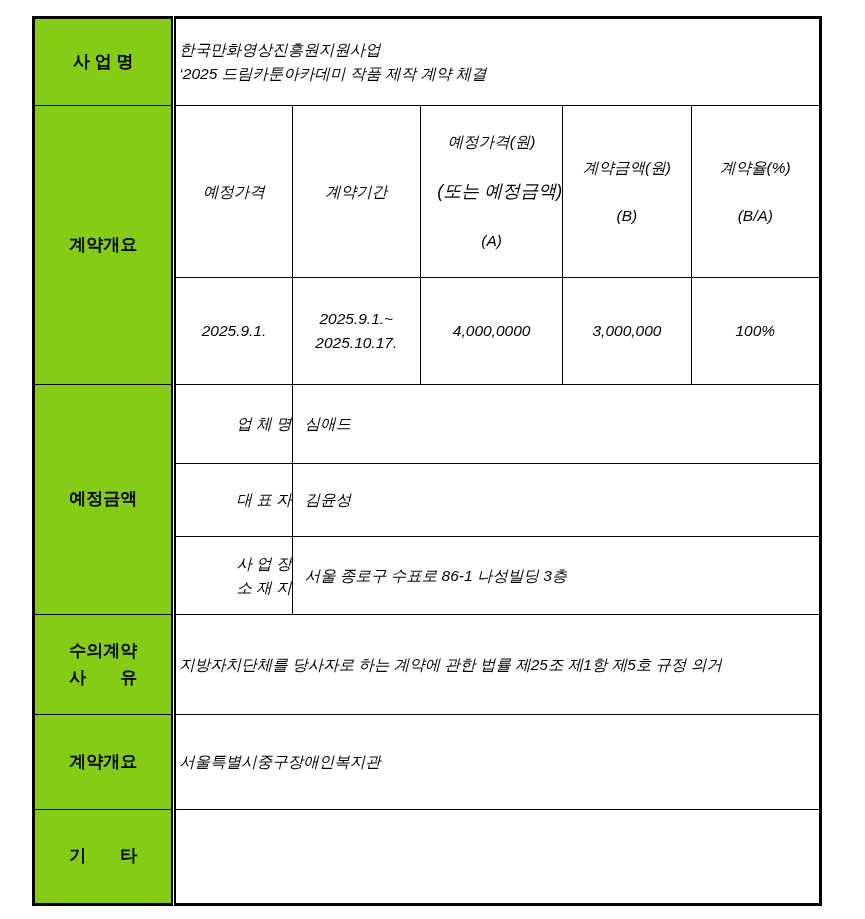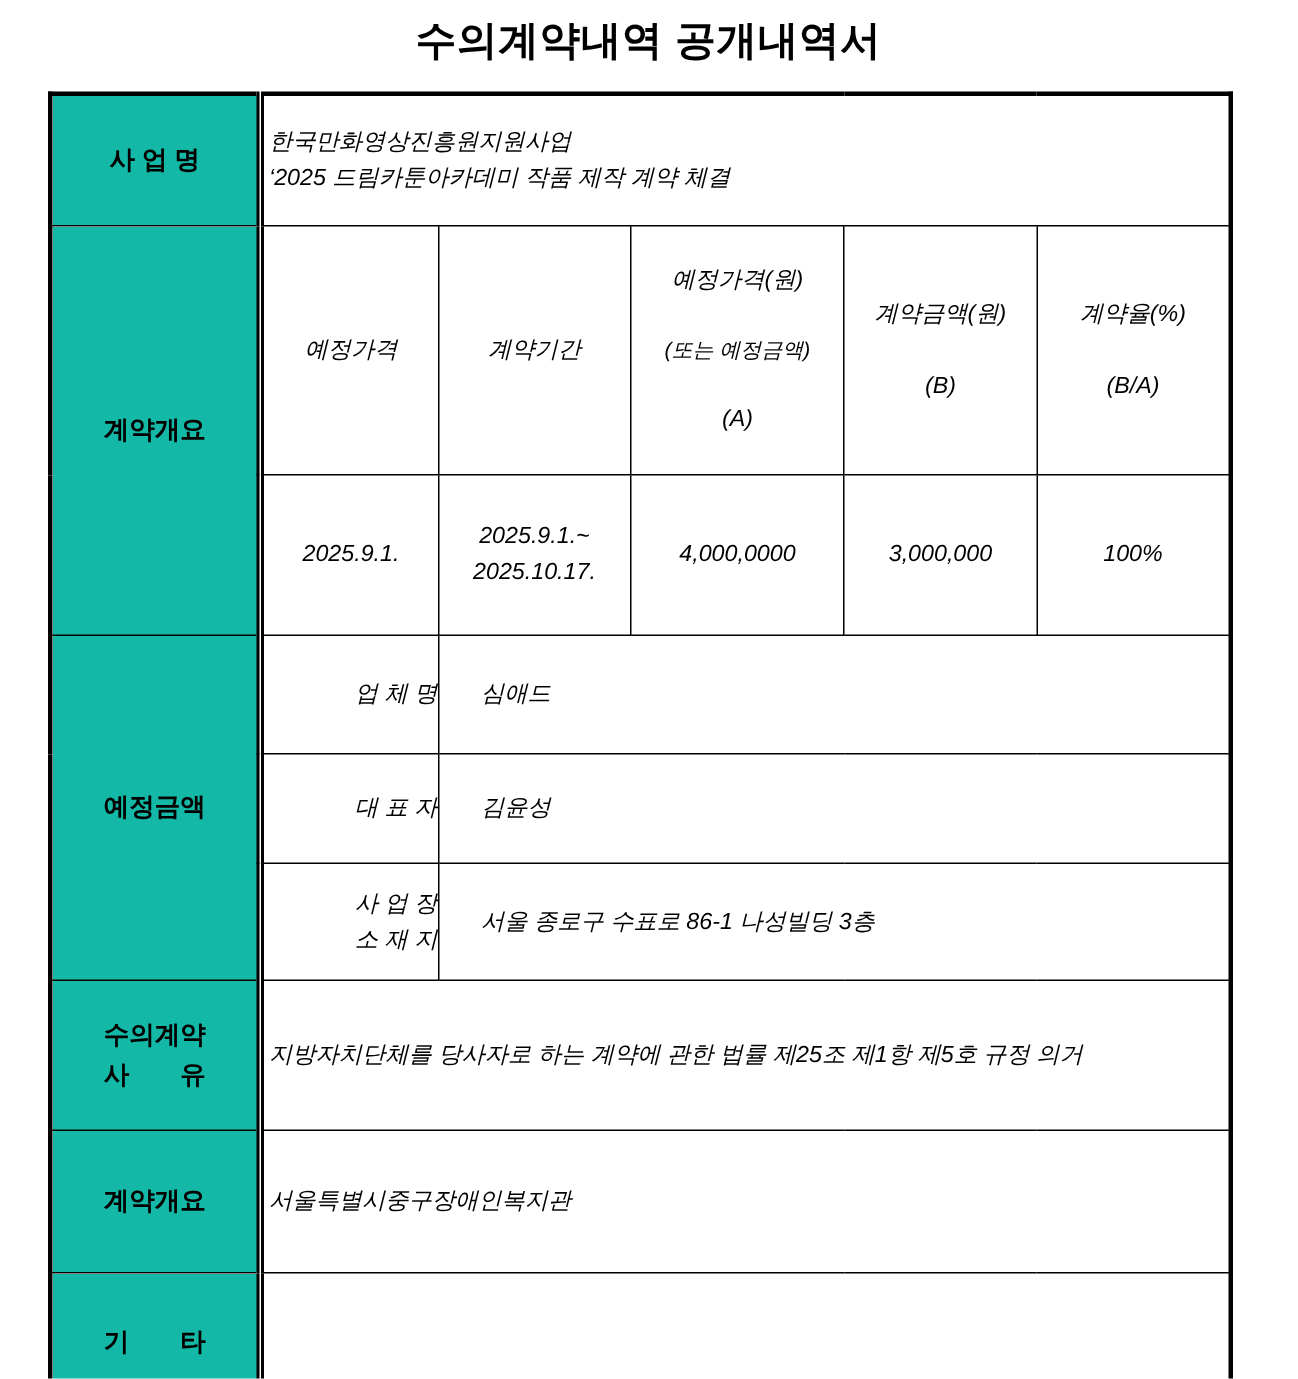--- a/index.html
+++ b/index.html
@@ -30,50 +30,49 @@
   }
   .doc-table th, .doc-table td {
     border: 1px solid #000000;
     vertical-align: middle;
     white-space: pre-line;
     overflow: hidden;
     padding: 0;
     line-height: 1.55;
   }
   th.lbl {
-    background: #14b8a6;
+    background: #84cc16;
     font-weight: bold;
     font-size: 17px;
     text-align: center;
     border-right: 5px double #000000;
   }
   .doc-table td { font-size: 15.5px; font-weight: normal; font-style: italic; }
   td.c   { text-align: center; }
   td.left{ text-align: left; padding-left: 3px; }
-  td.pad { text-align: left; padding-left: 28px; }
+  td.pad { text-align: left; padding-left: 12px; }
   td.sub { text-align: right; }
-  .hline-sm { font-size: 14px; line-height: 1.5; }
+  .hline-sm { font-size: 18px; line-height: 1.5; text-align: right; }
 
   
   tr.r1 { height: 88px; }
   tr.r2 { height: 111px; }
   tr.r3 { height: 107px; }
   tr.r4 { height: 79px; }
   tr.r5 { height: 73px; }
   tr.r6 { height: 78px; }
   tr.r7 { height: 100px; }
   tr.r8 { height: 95px; }
   tr.r9 { height: 95px; }
 </style>
 </head>
 <body>
 
 <div class="page">
 
-  <h1 class="title">수의계약내역 공개내역서</h1>
 
   <table class="doc-table">
     <colgroup>
       <col style="width:140px">
       <col style="width:118px">
       <col style="width:128px">
       <col style="width:142px">
       <col style="width:128px">
       <col style="width:129px">
     </colgroup>

